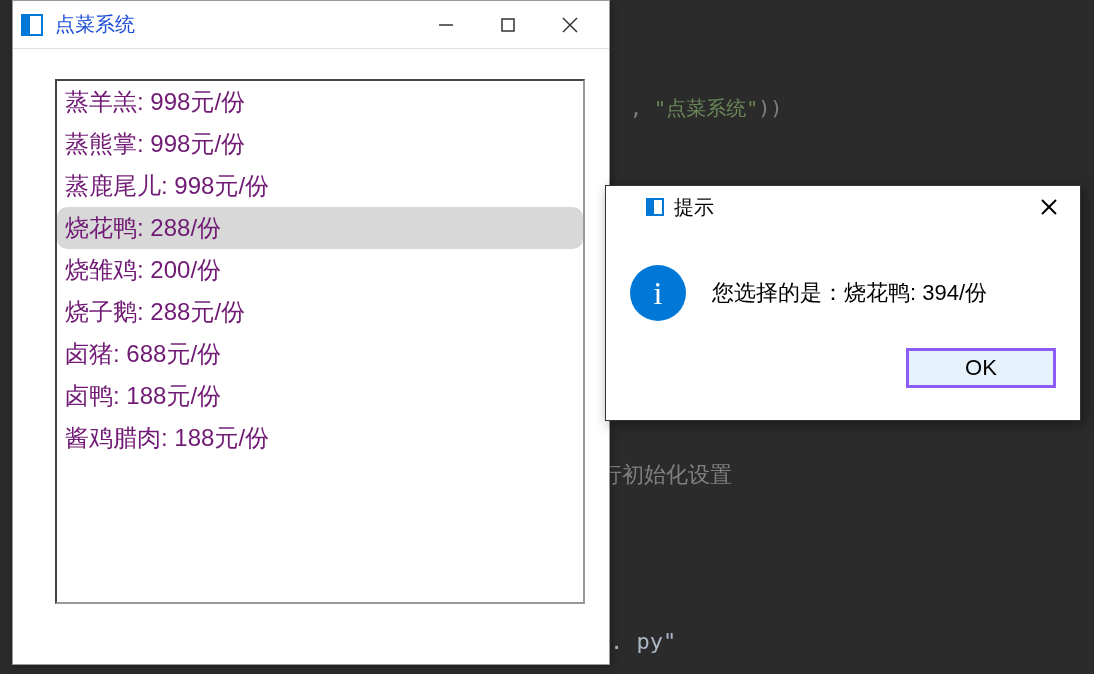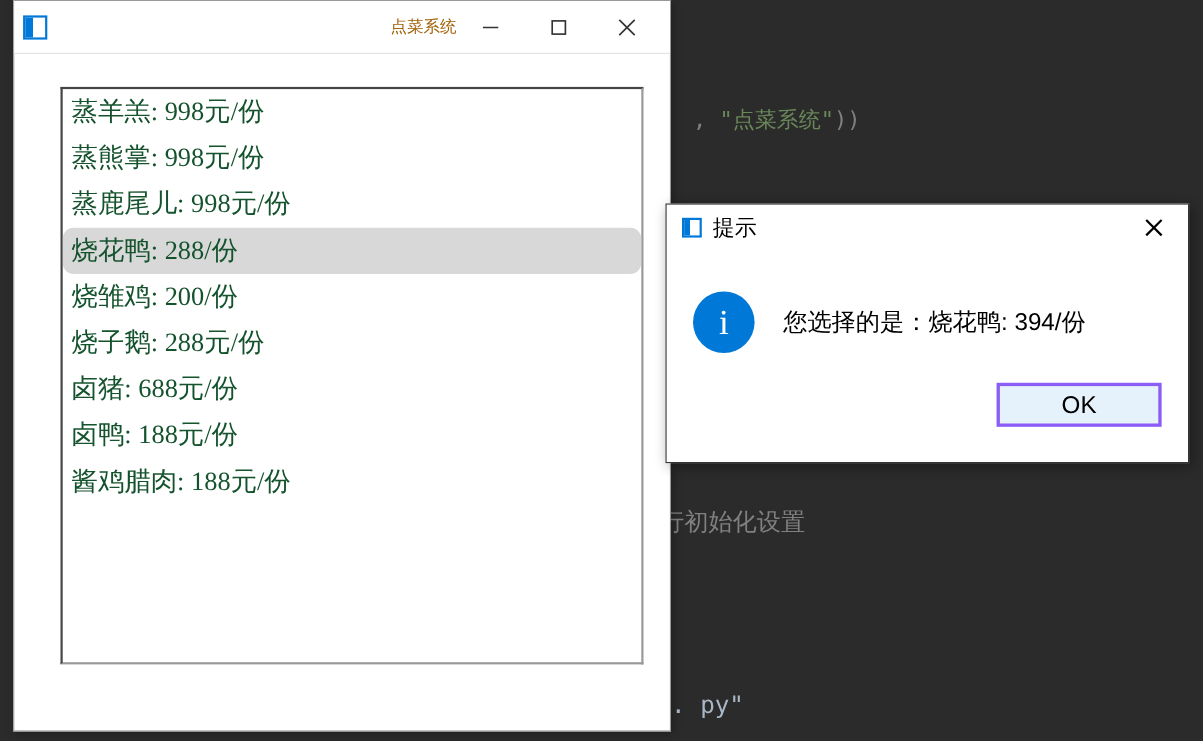--- a/index.html
+++ b/index.html
@@ -65,23 +65,22 @@
     }
     .titlebar-icon {
       width: 22px;
       height: 22px;
       margin-right: 12px;
       border: 2px solid #0078d7;
       background: linear-gradient(to right, #0078d7 40%, #fff 40%);
     }
     .titlebar-title {
       flex: 1;
-      font-size: 15px;
-      color: #a16207;
-      text-align: right;
+      font-size: 20px;
+      color: #1d4ed8;
     }
     .titlebar-buttons {
       display: flex;
     }
     .titlebar-btn {
       width: 62px;
       height: 40px;
       display: flex;
       align-items: center;
       justify-content: center;
@@ -99,25 +98,24 @@
       top: 78px;
       left: 42px;
       width: 530px;
       height: 525px;
       border: 2px inset #999;
       background: #ffffff;
       overflow: hidden;
     }
     .list-item {
       font-size: 24px;
-      color: #14532d;
+      color: #701a75;
       padding: 3px 8px;
       line-height: 1.5;
       white-space: nowrap;
-      font-family: Liberation Serif, serif;
     }
     .list-item.selected {
       background: #d8d8d8;
       border-radius: 10px;
     }
     
     
     .dialog {
       position: absolute;
       top: 185px;
@@ -126,20 +124,21 @@
       height: 236px;
       background: #ffffff;
       border: 1px solid #333;
       box-shadow: 3px 3px 12px rgba(0,0,0,0.4);
     }
     .dialog-titlebar {
       height: 42px;
       display: flex;
       align-items: center;
       padding: 0 10px 0 14px;
+      margin-left: 26px;
     }
     .dialog-icon {
       width: 18px;
       height: 18px;
       margin-right: 10px;
       border: 2px solid #0078d7;
       background: linear-gradient(to right, #0078d7 40%, #fff 40%);
     }
     .dialog-title {
       flex: 1;

